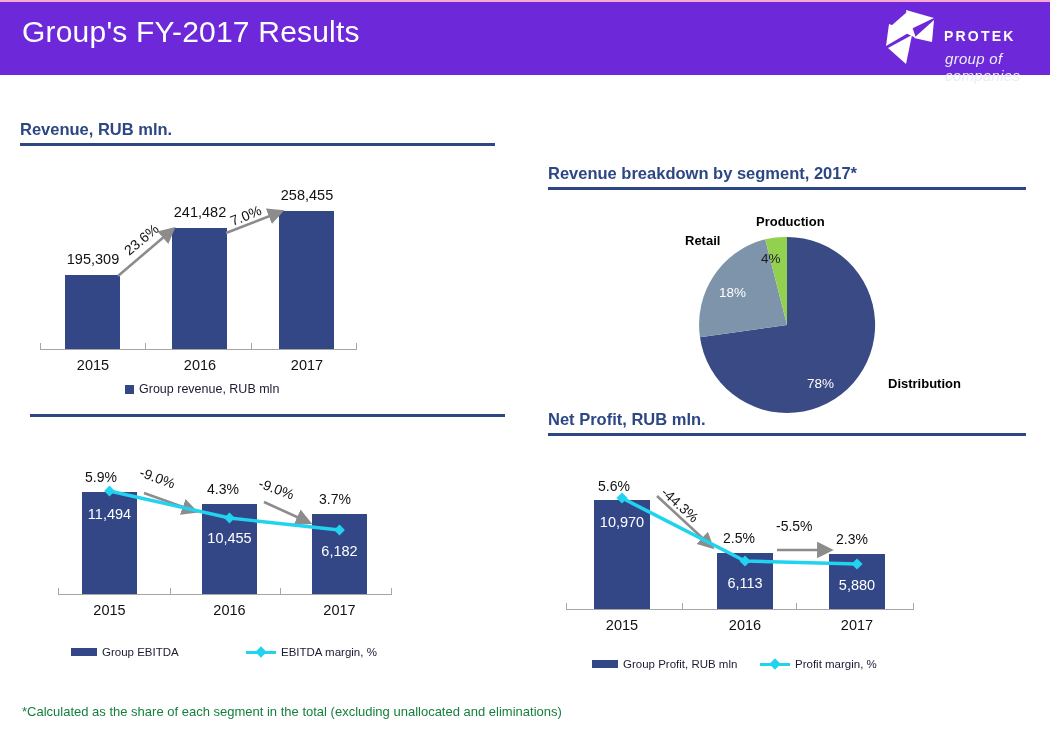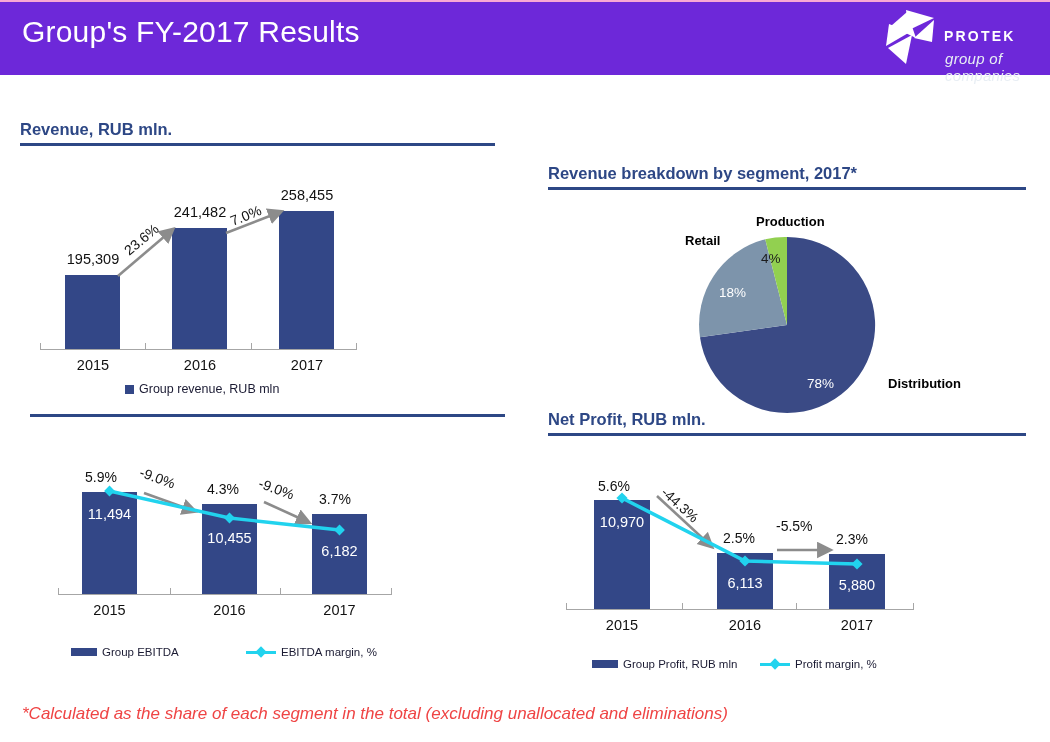--- a/index.html
+++ b/index.html
@@ -97,21 +97,21 @@
   .pie-label{
     position:absolute;font-size:13px;font-weight:bold;color:#000000;white-space:nowrap;
   }
   .pie-pct{
     position:absolute;font-size:13.5px;color:#ffffff;white-space:nowrap;
   }
   .pie-pct.dark{color:#1c1c1c;}
 
   .footnote{
     position:absolute;left:22px;top:704px;
-    font-size:17px;font-style:italic;color:#ef4444;white-space:nowrap;
+    font-size:13px;color:#15803d;white-space:nowrap;
   }
   svg{display:block;overflow:visible;}
 </style>
 </head>
 <body>
 
 <div class="header">
   <div class="header-title">Group's FY-2017 Results</div>
 
   <div class="logo-wrap">

